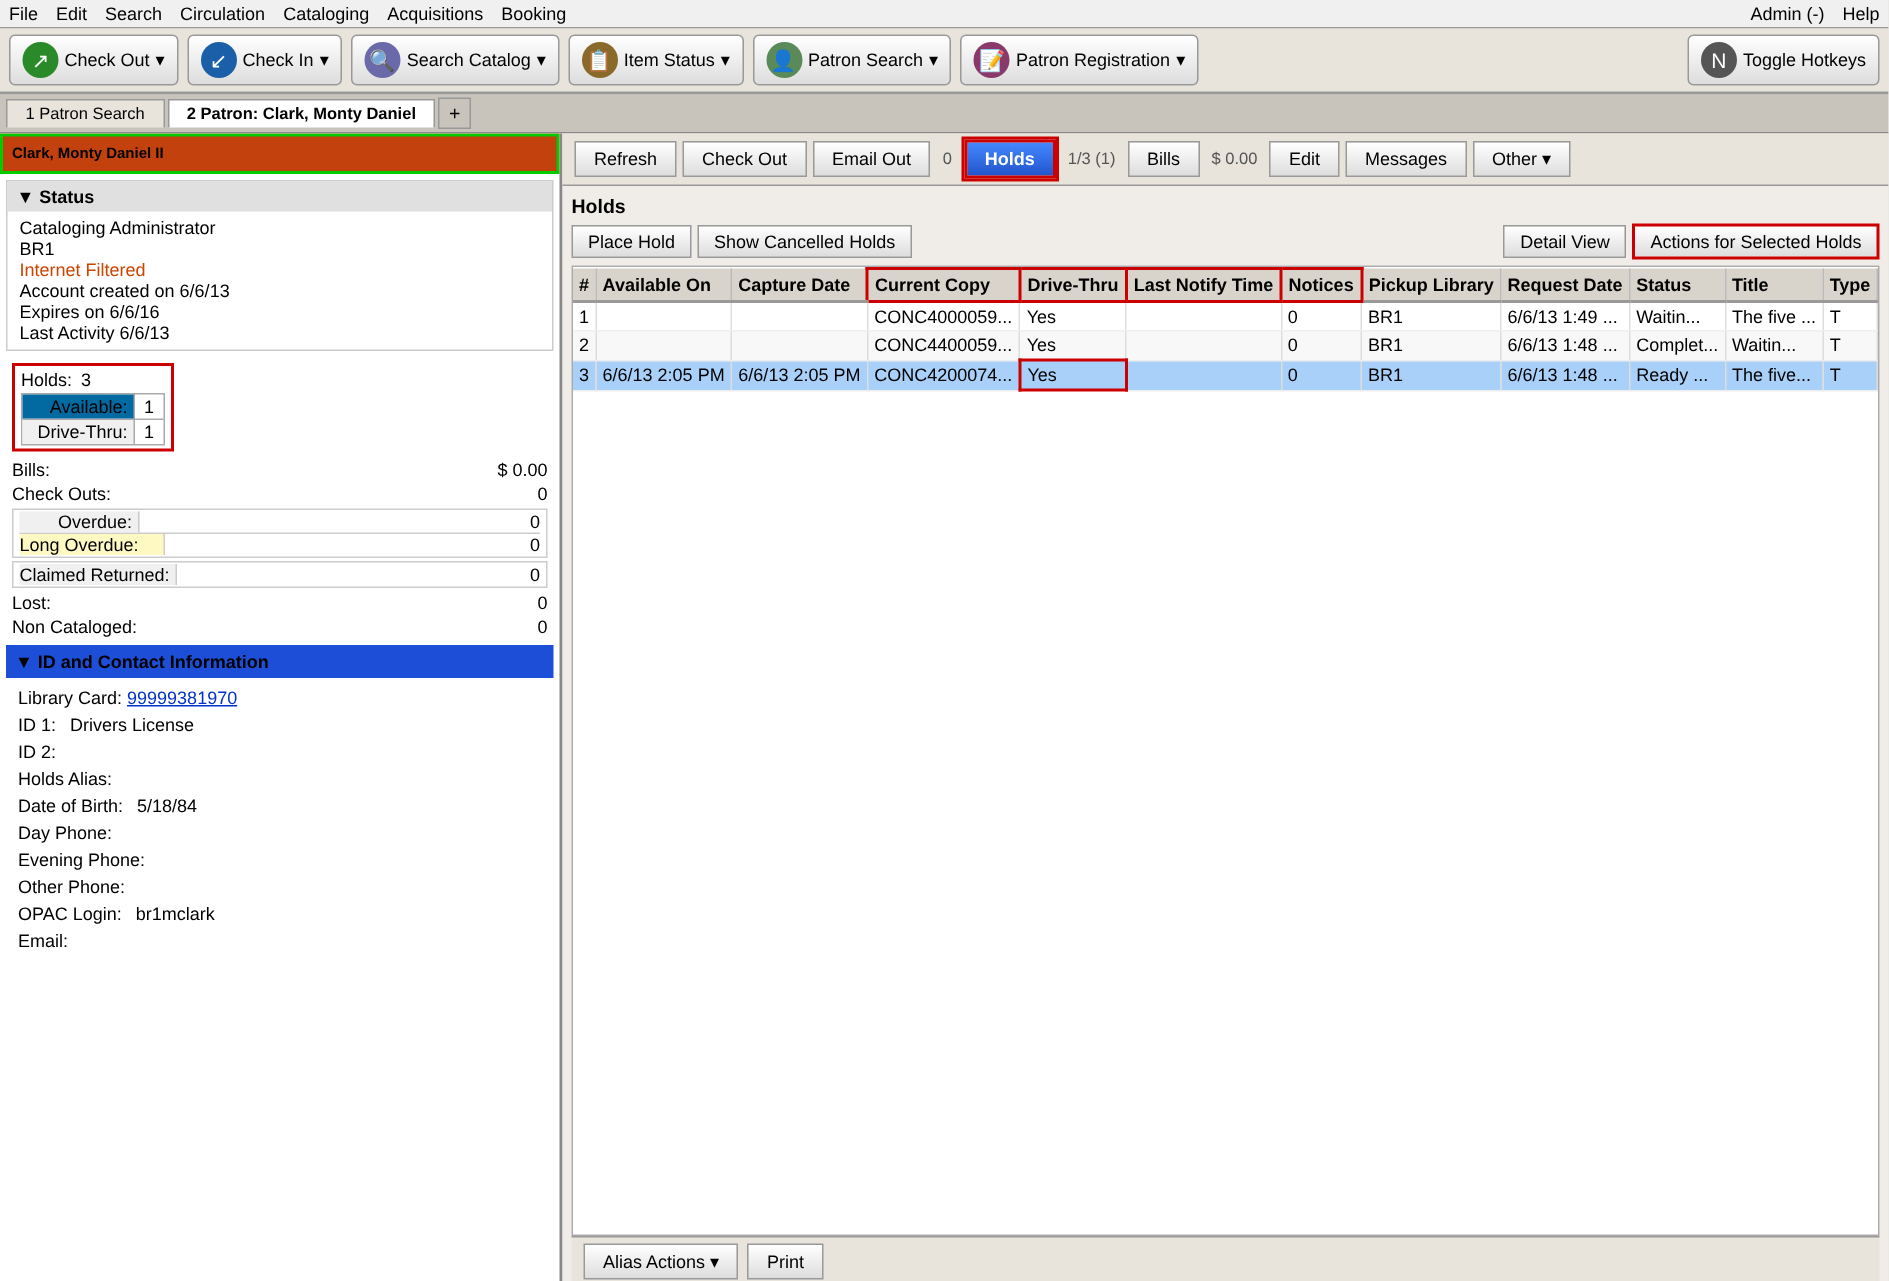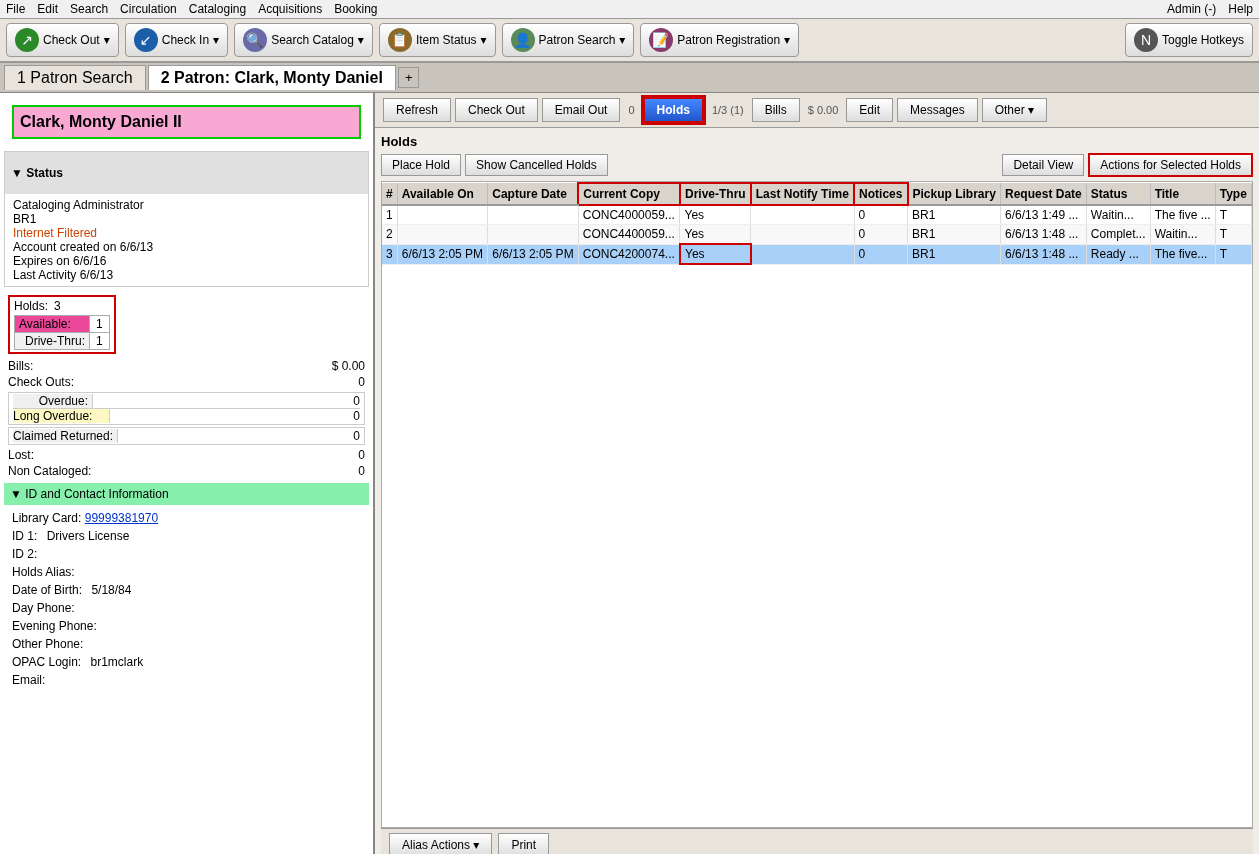--- a/index.html
+++ b/index.html
@@ -18,36 +18,36 @@
     .icon-blue { background: #1a5fa8; }
     .icon-search { background: #6a6aaa; }
     .icon-item { background: #8a6a2a; }
     .icon-patron { background: #5a8a5a; }
     .icon-reg { background: #8a3a6a; }
     .icon-toggle { background: #555; }
     .toggle-hotkeys { margin-left: auto; }
 
     
     .tabs-bar { background: #c8c4bc; border-bottom: 1px solid #888; display: flex; align-items: center; padding: 2px 4px; gap: 2px; }
-    .tab { background: #e8e4dc; border: 1px solid #999; border-bottom: none; padding: 3px 12px; cursor: pointer; font-size: 16px; }
+    .tab { background: #e8e4dc; border: 1px solid #999; border-bottom: none; padding: 3px 12px; cursor: pointer; font-size: 11px; }
     .tab.active { background: #fff; font-weight: bold; }
     .tab-add { background: transparent; border: 1px solid #999; padding: 2px 6px; cursor: pointer; font-size: 13px; }
 
     
     .main-content { display: flex; height: calc(854px - 80px); }
 
     
     .sidebar { width: 375px; background: #fff; border-right: 2px solid #888; overflow-y: auto; flex-shrink: 0; }
-    .patient-name { margin: 12px; padding: 6px; border: 2px solid #00cc00; background: #f9a8d4; font-size: 16px; font-weight: bold; }
+    .patient-name { margin: 0; padding: 6px; border: 2px solid #00cc00; background: #c2410c; font-size: 10px; font-weight: bold; }
     .status-section { border: 1px solid #ccc; margin: 4px; }
-    .status-header { background: #e0e0e0; padding: 14px 6px; font-weight: bold; display: flex; align-items: center; gap: 4px; cursor: pointer; }
+    .status-header { background: #e0e0e0; padding: 3px 6px; font-weight: bold; display: flex; align-items: center; gap: 4px; cursor: pointer; }
     .status-body { padding: 4px 8px; }
     .internet-filtered { color: #cc4400; }
     .contact-section { margin: 4px; }
-    .contact-header { font-weight: normal; padding: 4px 6px; background: #86efac; cursor: pointer; display: flex; align-items: center; gap: 4px; }
+    .contact-header { font-weight: bold; padding: 4px 6px; background: #1d4ed8; cursor: pointer; display: flex; align-items: center; gap: 4px; }
     .contact-body { padding: 4px 8px; }
     .contact-row { padding: 2px 0; }
     .link { color: #0033cc; text-decoration: underline; cursor: pointer; }
 
     
     .right-panel { flex: 1; display: flex; flex-direction: column; background: #f0ede8; }
 
     
     .patient-toolbar { display: flex; align-items: center; background: #e8e4dc; border-bottom: 1px solid #999; padding: 4px 8px; gap: 4px; }
     .pt-btn { background: linear-gradient(to bottom, #fff, #ddd); border: 1px solid #999; padding: 4px 12px; cursor: pointer; font-size: 12px; }
@@ -162,21 +162,21 @@
       </div>
 
       
       <div style="margin: 4px 8px; border: 2px solid #cc0000; display: inline-block; padding: 2px 4px;">
         <div style="display:flex; gap: 6px; align-items: center;">
           <span>Holds:</span>
           <span>3</span>
         </div>
         <div style="border: 1px solid #aaa; margin-top: 2px;">
           <div style="display:flex;">
-            <span style="padding: 1px 4px; background: #ec4899; border-right: 1px solid #aaa; min-width: 75px;">Available:</span>
+            <span style="text-align:right; padding: 1px 4px; background: #0369a1; border-right: 1px solid #aaa; min-width: 75px;">Available:</span>
             <span style="padding: 1px 6px;">1</span>
           </div>
           <div style="display:flex; border-top: 1px solid #aaa;">
             <span style="text-align:right; padding: 1px 4px; background: #f0f0f0; border-right: 1px solid #aaa; min-width: 75px;">Drive-Thru:</span>
             <span style="padding: 1px 6px;">1</span>
           </div>
         </div>
       </div>
 
       <div class="misc-row">

